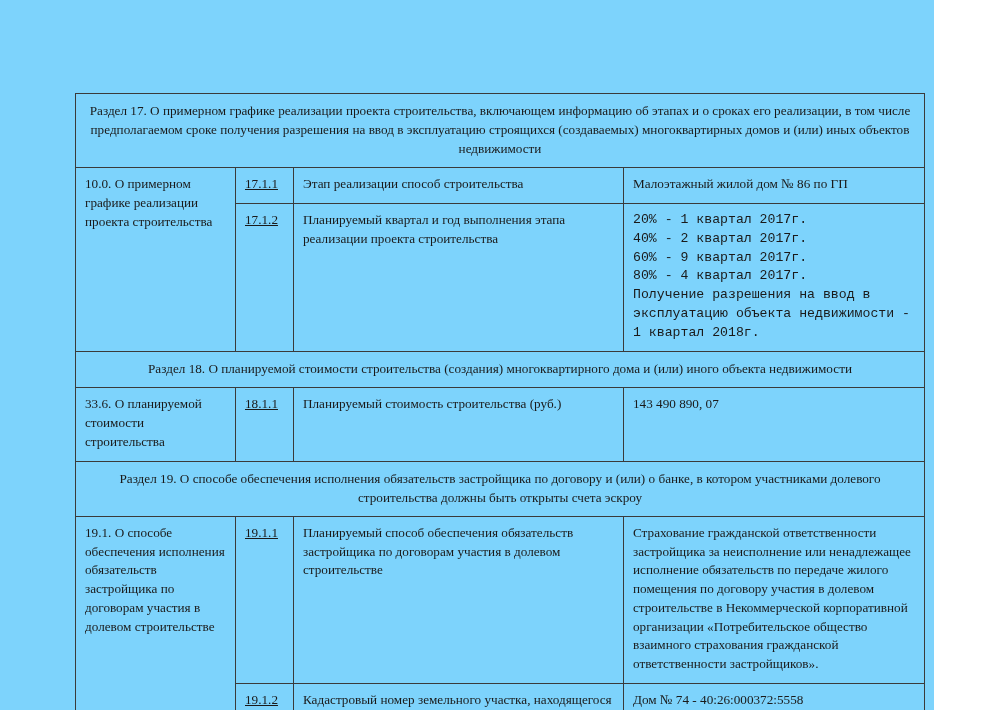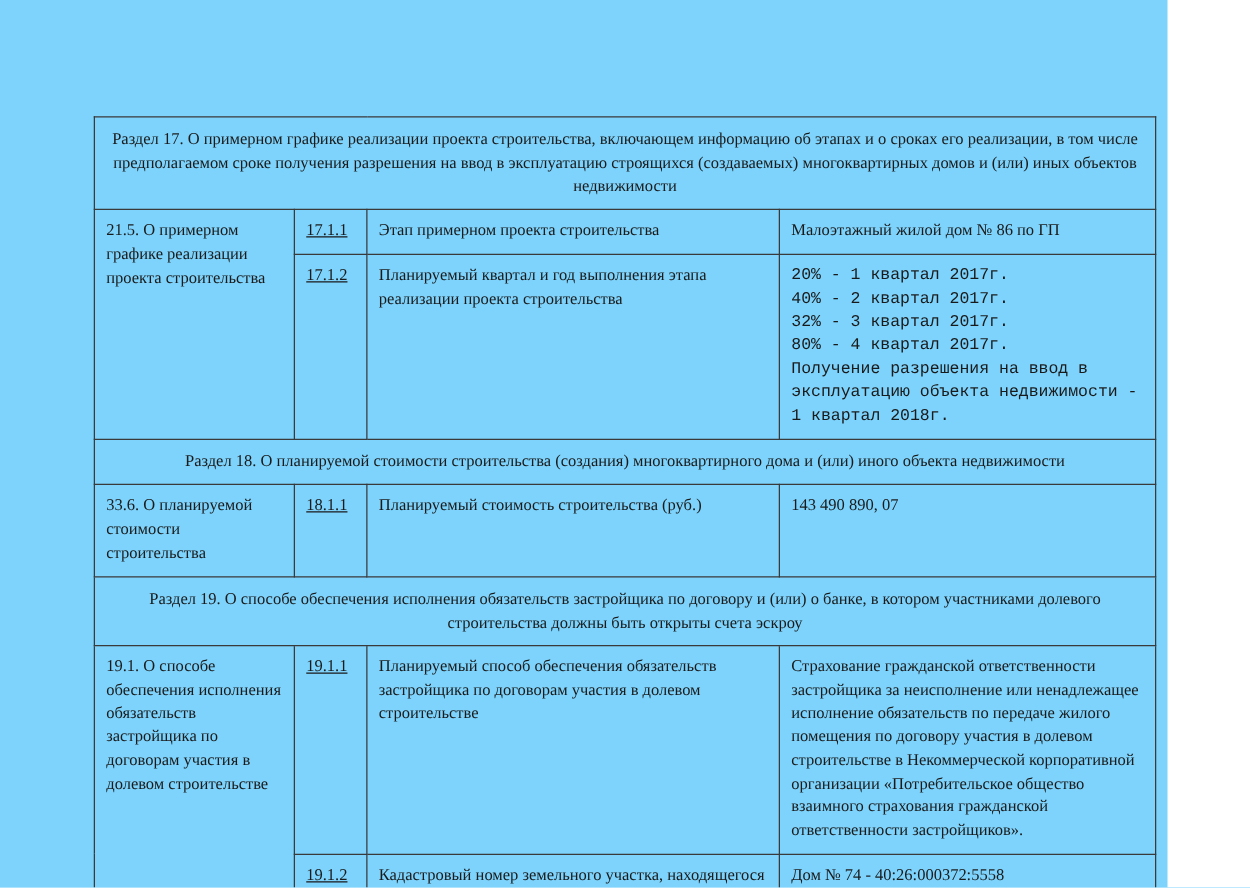--- a/index.html
+++ b/index.html
@@ -59,32 +59,32 @@
       <col class="c-num">
       <col class="c-name">
       <col class="c-val">
     </colgroup>
     <tbody>
 
       <tr>
         <td class="sec-head" colspan="4">Раздел 17. О примерном графике реализации проекта строительства, включающем информацию об этапах и о сроках его реализации, в том числе предполагаемом сроке получения разрешения на ввод в эксплуатацию строящихся (создаваемых) многоквартирных домов и (или) иных объектов недвижимости</td>
       </tr>
       <tr>
-        <td rowspan="2">21.5. О примерном графике реализации проекта строительства</td>
+        <td rowspan="2">10.0. О примерном графике реализации проекта строительства</td>
         <td class="nowrapnum">17.1.1</td>
-        <td>Этап примерном проекта строительства</td>
+        <td>Этап реализации способ строительства</td>
         <td>Малоэтажный жилой дом № 86 по ГП</td>
       </tr>
       <tr>
         <td class="nowrapnum">17.1.2</td>
         <td>Планируемый квартал и год выполнения этапа реализации проекта строительства</td>
         <td class="val-lines">
           <div>20% - 1 квартал 2017г.</div>
           <div>40% - 2 квартал 2017г.</div>
-          <div>32% - 3 квартал 2017г.</div>
+          <div>60% - 9 квартал 2017г.</div>
           <div>80% - 4 квартал 2017г.</div>
           <div>Получение разрешения на ввод в эксплуатацию объекта недвижимости - 1 квартал 2018г.</div>
         </td>
       </tr>
 
       <tr>
         <td class="sec-head" colspan="4">Раздел 18. О планируемой стоимости строительства (создания) многоквартирного дома и (или) иного объекта недвижимости</td>
       </tr>
       <tr>
         <td>33.6. О планируемой стоимости строительства</td>

